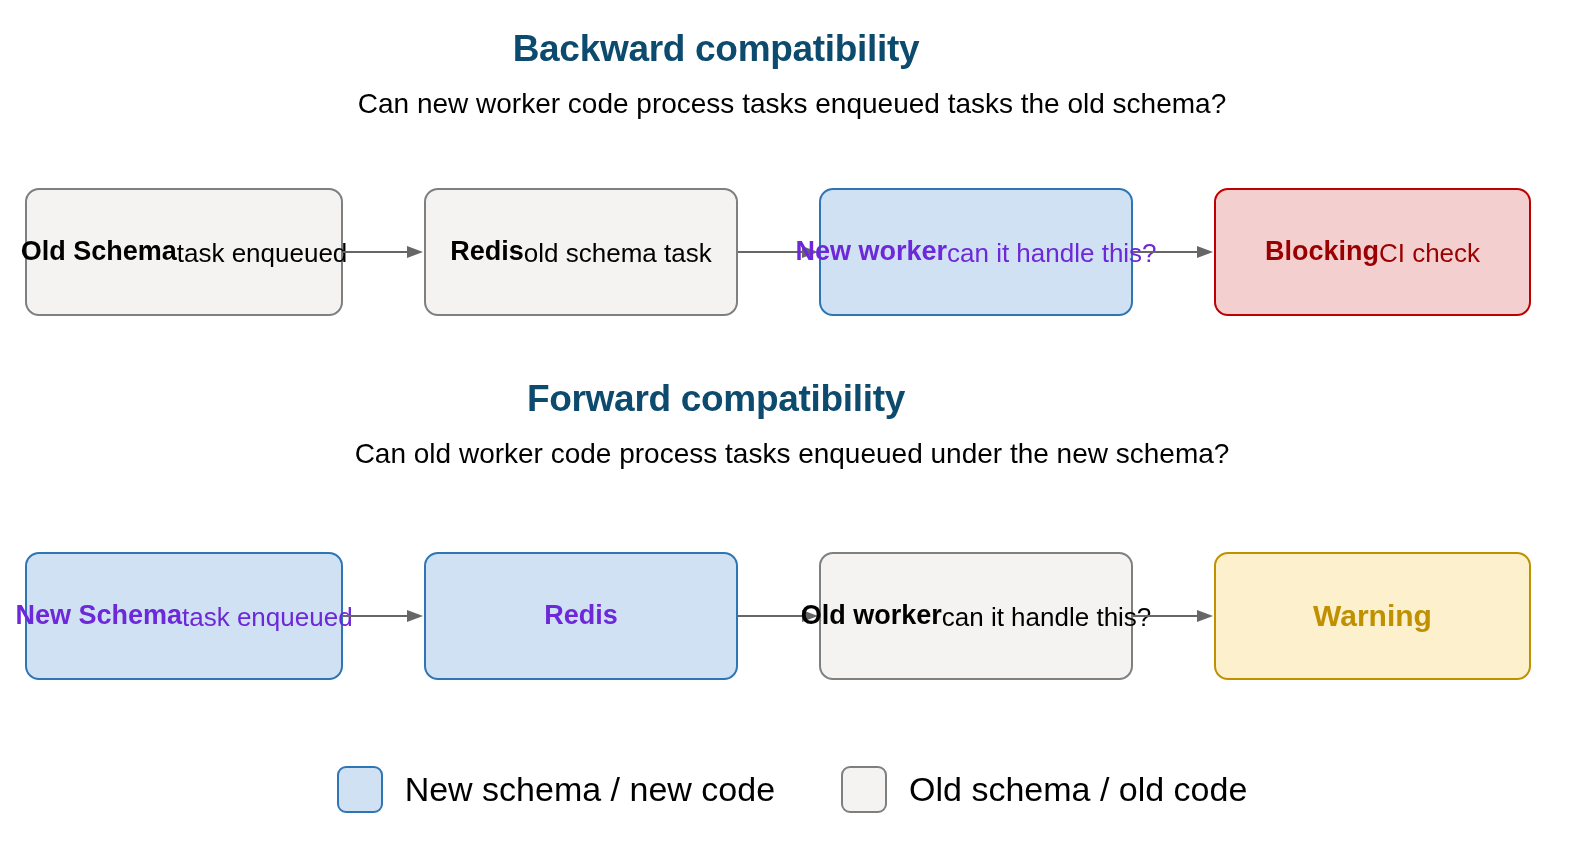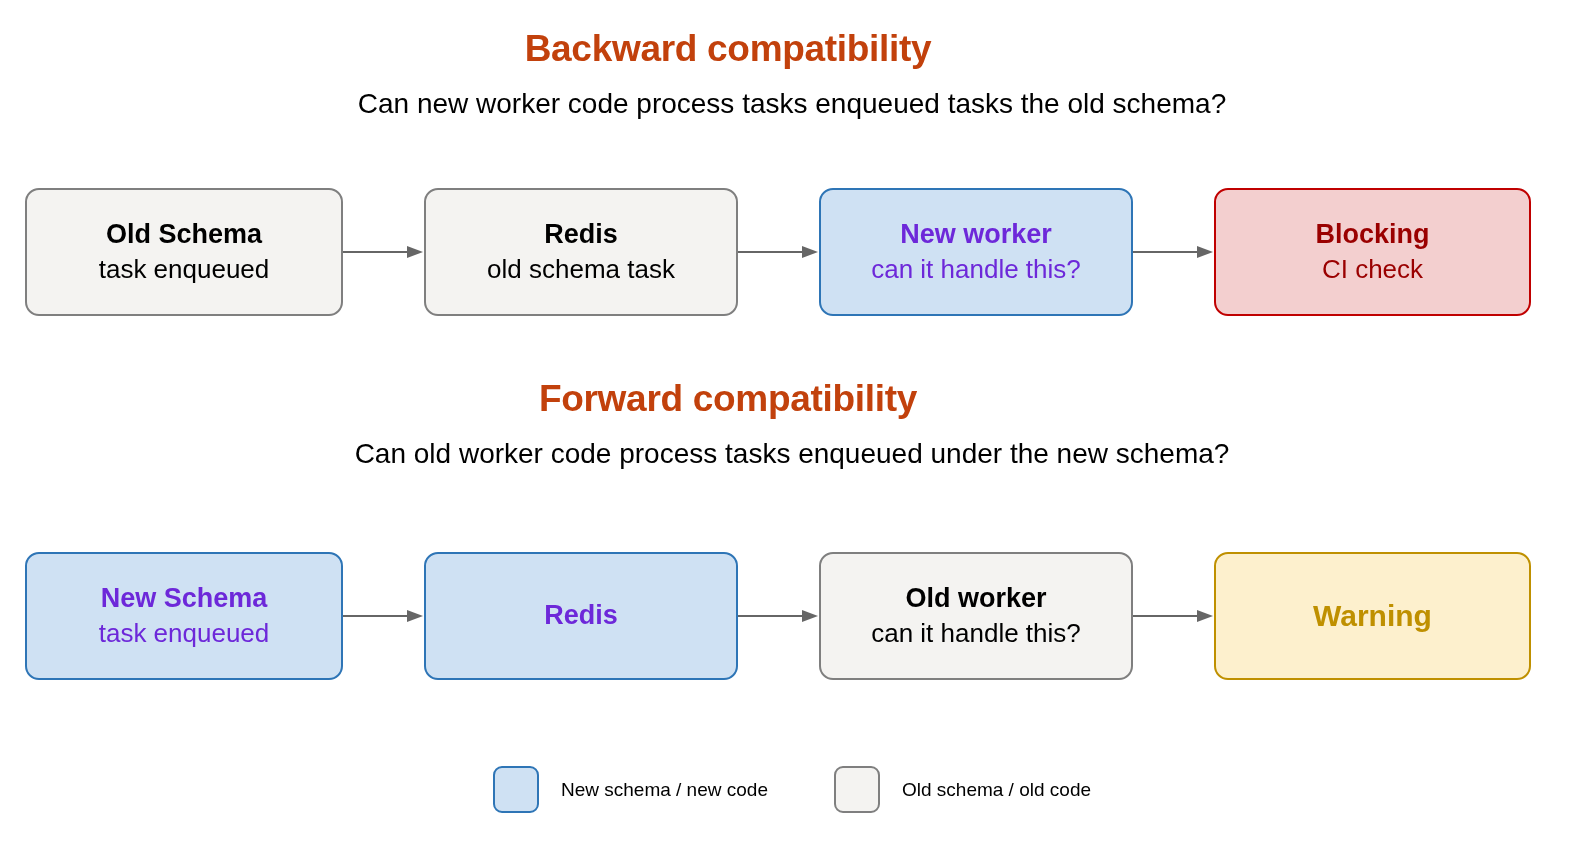--- a/index.html
+++ b/index.html
@@ -18,27 +18,27 @@
 
   .canvas {
     position: relative;
     width: 1584px;
     height: 858px;
   }
 
   
   .section-title {
     position: absolute;
-    left: 12px;
+    left: 0;
     width: 1432px;
     text-align: center;
     font-size: 37px;
     font-weight: bold;
     letter-spacing: -0.3px;
-    color: #c2410c;
+    color: #0c4a6e;
     white-space: nowrap;
   }
   .section-subtitle {
     position: absolute;
     left: 0;
     width: 1584px;
     text-align: center;
     font-size: 28px;
     font-weight: normal;
     color: #000000;
@@ -62,21 +62,21 @@
 
   .node {
     position: absolute;
     top: 0;
     height: 128px;
     box-sizing: border-box;
     border-radius: 14px;
     border: 2px solid #7f7f7f;
     background: #f4f3f1;
     display: flex;
-    flex-direction: column;
+    flex-direction: row;
     align-items: center;
     justify-content: center;
     line-height: 1.18;
   }
   .node .n-title {
     font-size: 27px;
     font-weight: bold;
     white-space: nowrap;
   }
   .node .n-sub {
@@ -149,21 +149,21 @@
     border-radius: 9px;
     box-sizing: border-box;
     border: 2px solid #7f7f7f;
     background: #f4f3f1;
   }
   .legend-swatch.sw-blue {
     background: #cfe1f3;
     border-color: #2e75b6;
   }
   .legend-label {
-    font-size: 19px;
+    font-size: 34px;
     color: #000000;
     white-space: nowrap;
   }
 </style>
 </head>
 <body>
 
 <div class="canvas">
 
   <div id="title-backward" class="section-title">Backward compatibility</div>

